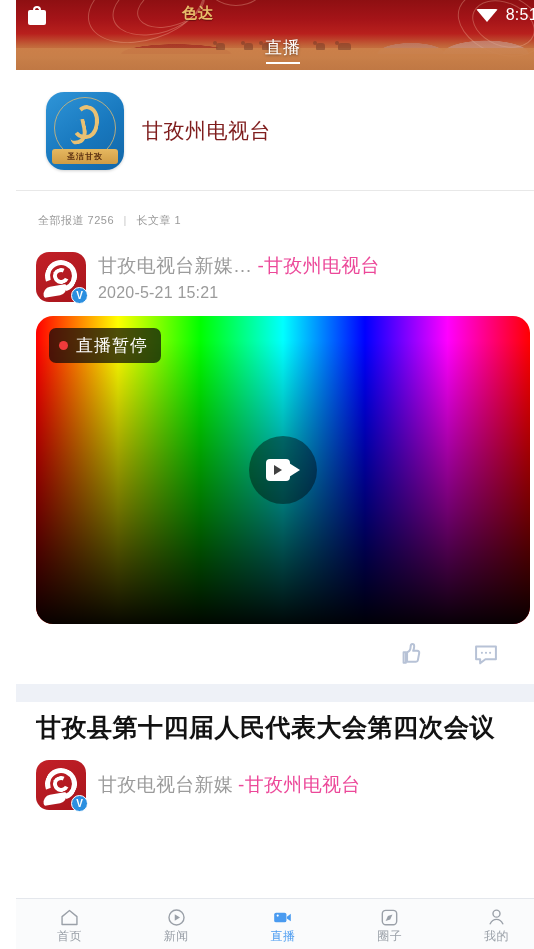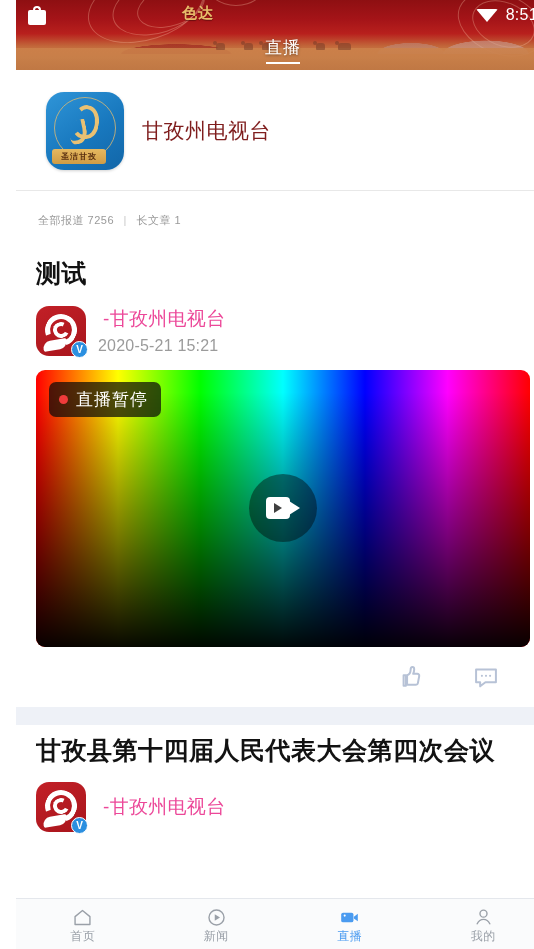--- a/index.html
+++ b/index.html
@@ -84,21 +84,21 @@
     position:absolute; left:27px; top:13px; width:26px; height:34px;
     border:4px solid #e9c173; border-radius:50% 50% 45% 12px;
     border-left-color:transparent; transform:rotate(8deg);
   }
   .avatar-lg .swoosh2 {
     position:absolute; left:23px; top:28px; width:18px; height:24px;
     border-right:4px solid #e9c173; border-bottom:4px solid #e9c173;
     border-radius:0 0 60% 30%; transform:rotate(-12deg);
   }
   .avatar-lg .banner-strip {
-    position:absolute; left:6px; bottom:6px; width:54px; height:15px;
+    position:absolute; left:6px; bottom:6px; width:66px; height:15px;
     background:linear-gradient(180deg,#e6b860,#cf9c45);
     border-radius:3px; color:#5a2f10; font-size:8px; font-weight:bold;
     display:flex; align-items:center; justify-content:center; letter-spacing:1px;
   }
   .profile-text { display:flex; flex-direction:column; gap:7px; }
   .profile-name { font-size:21px; color:#7f1d1d; letter-spacing:.5px; }
   .profile-verify { font-size:14px; color:#555; letter-spacing:.3px; }
 
   .divider-line { height:1px; background:#e8e8e8; margin:0; }
 
@@ -138,21 +138,21 @@
     display:flex; align-items:center; justify-content:center;
   }
   .author-meta { display:flex; flex-direction:column; gap:5px; min-width:0; }
   .author-line { display:flex; align-items:baseline; font-size:19px; letter-spacing:.3px; }
   .author-name { color:#9b9b9b; white-space:nowrap; }
   .author-source { color:#ec4899; white-space:nowrap; padding-left:5px; }
   .article-date { font-size:16px; color:#9b9b9b; letter-spacing:.2px; }
 
   
   .video-wrap {
-    position:relative; width:100%; height:277px; border-radius:9px; overflow:hidden;
+    position:relative; width:100%; height:308px; border-radius:17px; overflow:hidden;
     background:linear-gradient(90deg,
       #ff0000 0%, #ffff00 16.6%, #00ff00 33.3%, #00ffff 50%,
       #0000ff 66.6%, #ff00ff 83.3%, #ff0000 100%);
   }
   .video-fade {
     position:absolute; inset:0;
     background:linear-gradient(180deg, rgba(0,0,0,0) 8%, rgba(0,0,0,.55) 62%, rgba(0,0,0,.97) 100%);
   }
   .live-badge {
     position:absolute; left:13px; top:12px; display:flex; align-items:center; gap:8px;
@@ -261,31 +261,31 @@
 
   <div class="stats">
     <span>全部报道</span>
     <span>7256</span>
     <span class="sep">|</span>
     <span>长文章</span>
     <span>1</span>
   </div>
 
   <div class="article">
-    <div class="article-title">测试</div>
 
     <div class="author-row">
       <div class="avatar-sm">
         <span class="spiral-o"></span>
         <span class="spiral-i"></span>
         <span class="tail"></span>
         <span class="v-badge">V</span>
       </div>
       <div class="author-meta">
         <div class="author-line">
+          <span class="author-name">甘孜电视台新媒…</span>
           <span class="author-source">-甘孜州电视台</span>
         </div>
         <div class="article-date">2020-5-21 15:21</div>
       </div>
     </div>
 
     <div class="video-wrap">
       <div class="video-fade"></div>
       <div class="live-badge">
         <span class="live-dot"></span>
@@ -324,20 +324,21 @@
     <div class="article-title">甘孜县第十四届人民代表大会第四次会议</div>
     <div class="author-row">
       <div class="avatar-sm">
         <span class="spiral-o"></span>
         <span class="spiral-i"></span>
         <span class="tail"></span>
         <span class="v-badge">V</span>
       </div>
       <div class="author-meta">
         <div class="author-line">
+          <span class="author-name">甘孜电视台新媒</span>
           <span class="author-source">-甘孜州电视台</span>
         </div>
       </div>
     </div>
   </div>
 
   <div class="bottom-nav">
     <div class="nav-item">
       <span class="nav-ico">
         <svg viewBox="0 0 24 24" fill="none" stroke="#9aa0a8" stroke-width="1.6" stroke-linejoin="round">
@@ -361,20 +362,29 @@
       <span class="nav-ico">
         <svg viewBox="0 0 24 24">
           <rect x="2.5" y="6.5" width="14" height="11" rx="2.2" fill="#4a9bf0"></rect>
           <path d="M17 11l4.5-3.2v8.4L17 13z" fill="#4a9bf0"></path>
           <circle cx="6.5" cy="9.8" r="1.2" fill="#fff"></circle>
         </svg>
       </span>
       <span class="nav-label">直播</span>
     </div>
 
+    <div class="nav-item">
+      <span class="nav-ico">
+        <svg viewBox="0 0 24 24" fill="none" stroke="#9aa0a8" stroke-width="1.6" stroke-linejoin="round">
+          <rect x="3.8" y="3.8" width="16.4" height="16.4" rx="4"></rect>
+          <path d="M15.4 8.6l-2.6 5.8-5.2 1.6 2.6-5.8z" fill="#9aa0a8" stroke="none"></path>
+        </svg>
+      </span>
+      <span class="nav-label">圈子</span>
+    </div>
 
     <div class="nav-item">
       <span class="nav-ico">
         <svg viewBox="0 0 24 24" fill="none" stroke="#9aa0a8" stroke-width="1.6" stroke-linecap="round">
           <circle cx="12" cy="7.6" r="4"></circle>
           <path d="M4.8 19.2c1.6-3.4 4.3-5.1 7.2-5.1s5.6 1.7 7.2 5.1"></path>
         </svg>
       </span>
       <span class="nav-label">我的</span>
     </div>

